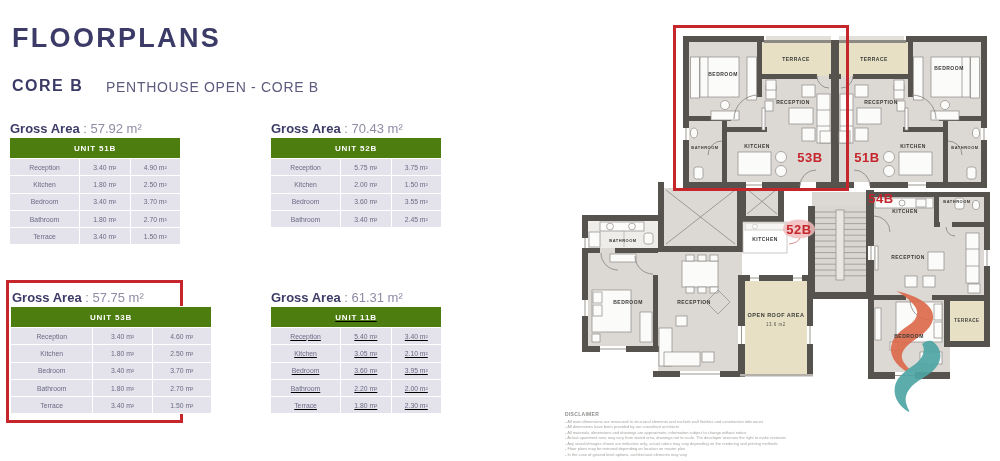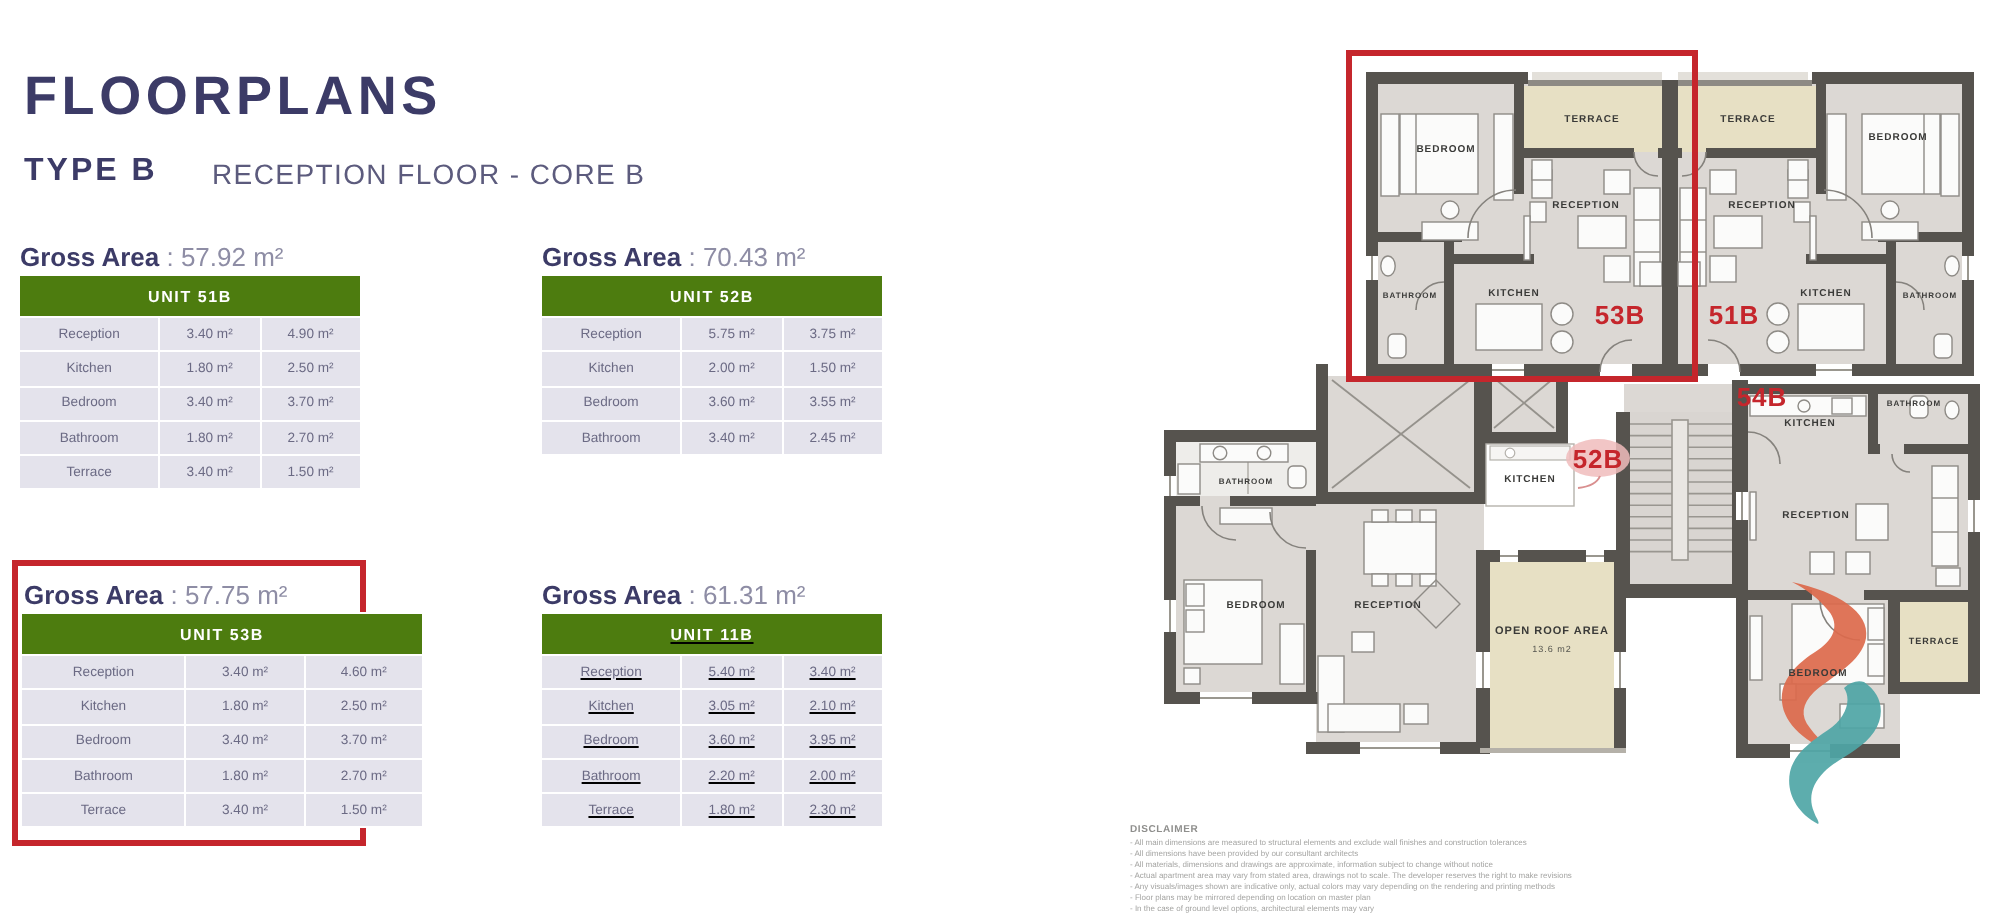--- a/index.html
+++ b/index.html
@@ -1,40 +1,40 @@
 <!DOCTYPE html>
 <html><head>
 <meta charset="utf-8">
 <style>
   html,body{margin:0;padding:0;background:#fff;}
   #page{position:relative;width:1000px;height:461px;background:#fff;overflow:hidden;
         font-family:"Liberation Sans", sans-serif;}
   .abs{position:absolute;}
   
-  .title{left:12px;top:33px;font-size:27px;font-weight:bold;color:#3c3b67;letter-spacing:2.3px;}
+  .title{left:12px;top:23px;font-size:27px;font-weight:bold;color:#3c3b67;letter-spacing:2.3px;}
   .sub1{left:12px;top:77px;font-size:16px;font-weight:bold;color:#3c3b67;letter-spacing:1.5px;}
   .sub2{left:106px;top:79px;font-size:14px;color:#5c5b7d;letter-spacing:0.7px;}
   .garea{font-size:13px;color:#8e8da5;}
   .garea b{color:#3c3b67;font-weight:bold;}
   table.u{border-collapse:collapse;table-layout:fixed;}
   table.u td{border:1px solid #fff;background:#e4e3ec;color:#6b6a84;font-size:6.8px;
              text-align:center;padding:0;height:16.3px;}
   table.u td.h{background:#4d7c0f;color:#fff;font-size:8px;font-weight:bold;
                letter-spacing:0.8px;height:20px;}
   .redbox{left:6px;top:280px;width:171px;height:137px;border:3px solid #c5262c;}
 </style>
 </head>
 <body>
 <div id="page">
 
   <div class="abs title">FLOORPLANS</div>
 
-  <div class="abs sub1">TYPE B</div>
-
-  <div class="abs sub2">RECEPTION FLOOR - CORE B</div>
+  <div class="abs sub1">CORE B</div>
+
+  <div class="abs sub2">PENTHOUSE OPEN - CORE B</div>
 
   <div class="abs garea" style="left:10px;top:121px;"><b>Gross Area</b> : 57.92 m²</div>
 
   <table class="u abs" style="left:9px;top:137px;width:172px;">
     <colgroup>
         <col style="width:41%">
         <col style="width:29.5%">
         <col style="width:29.5%">
       </colgroup>
     <tbody>

